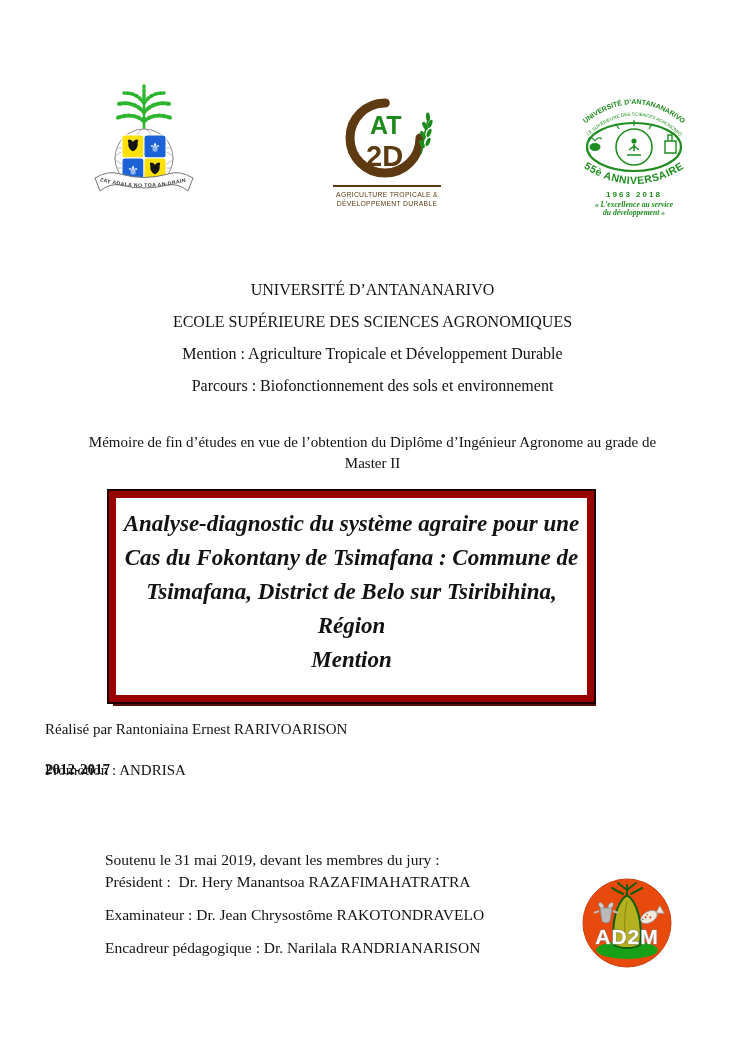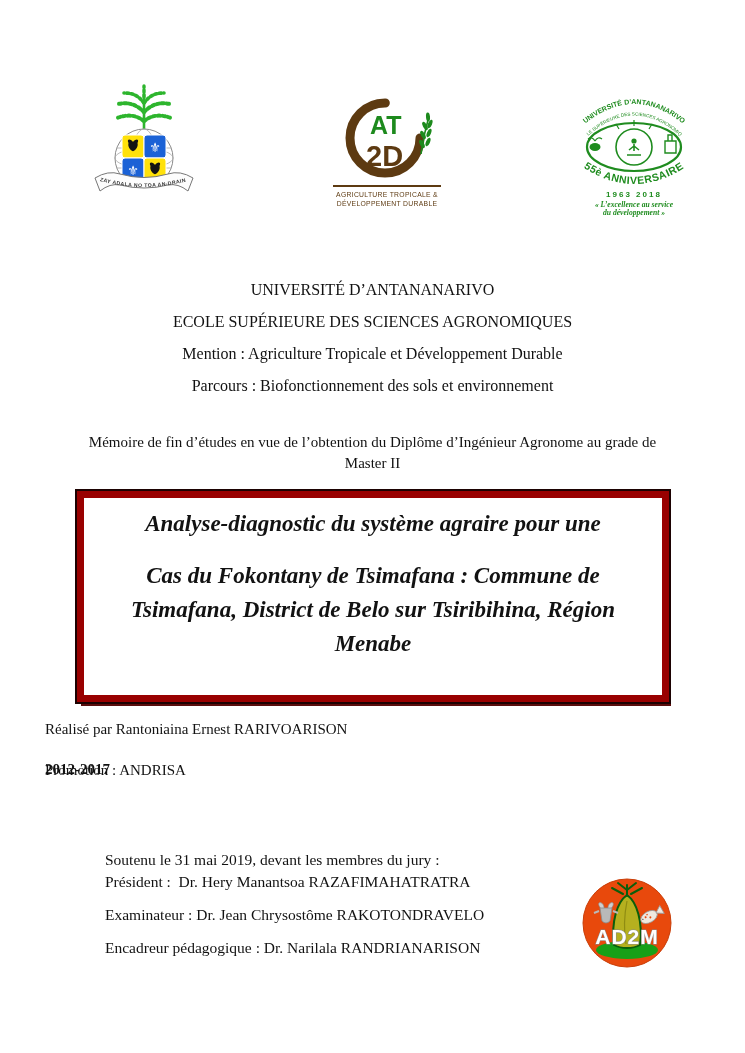--- a/index.html
+++ b/index.html
@@ -18,27 +18,27 @@
   
   .head { left:0; width:745px; text-align:center; font-size:16px; }
   .h-university { top:281px; }
   .h-school     { top:313px; }
   .h-mention    { top:345px; }
   .h-parcours   { top:377px; }
   .h-memoire    { top:408px; font-size:15px; line-height:21px;margin-top:24px; }
 
   
   .title-box {
-    left:77px; top:491px; width:592px; height:211px; box-sizing:border-box;
+    left:109px; top:491px; width:485px; height:211px; box-sizing:border-box;
     border:7px solid #990000; outline:2px solid #1c0202;
     box-shadow:3px 5px 0 -1px #5a0d0d;
     text-align:center; font-weight:bold; font-style:italic;
     font-size:23px; line-height:34px; padding-top:9px; background:#ffffff;
   }
-  .t-para2 { margin-top:18px; }
+  .t-para2 { }
 
   
   .author { left:45px; width:700px; font-size:15px; }
   .a-realise   { top:721px; }
   .a-promotion { top:762px; }
   .a-years     { top:761px;font-weight:bold; }
 
   
   .jury { left:105px; width:560px; font-size:15.5px; white-space:pre-wrap; }
   .j-intro      { top:839px;margin-top:12px; }
@@ -153,21 +153,21 @@
     <div>Master II</div>
   </div>
 
   <div class="abs title-box">
     <div class="t-para1">
       <div>Analyse-diagnostic du système agraire pour une</div>
     </div>
     <div class="t-para2">
       <div>Cas du Fokontany de Tsimafana : Commune de</div>
       <div>Tsimafana, District de Belo sur Tsiribihina, Région</div>
-      <div>Menabe</div>
+      <div>Mention</div>
     </div>
   </div>
 
   <div class="abs author a-realise">Réalisé par Rantoniaina Ernest RARIVOARISON</div>
   <div class="abs author a-promotion">Promotion : ANDRISA</div>
   <div class="abs author a-years">2012-2017</div>
 
   <div class="abs jury j-intro">Soutenu le 31 mai 2019, devant les membres du jury :</div>
   <div class="abs jury j-president">Président :  Dr. Hery Manantsoa RAZAFIMAHATRATRA</div>
   <div class="abs jury j-exam">Examinateur : Dr. Jean Chrysostôme RAKOTONDRAVELO</div>

